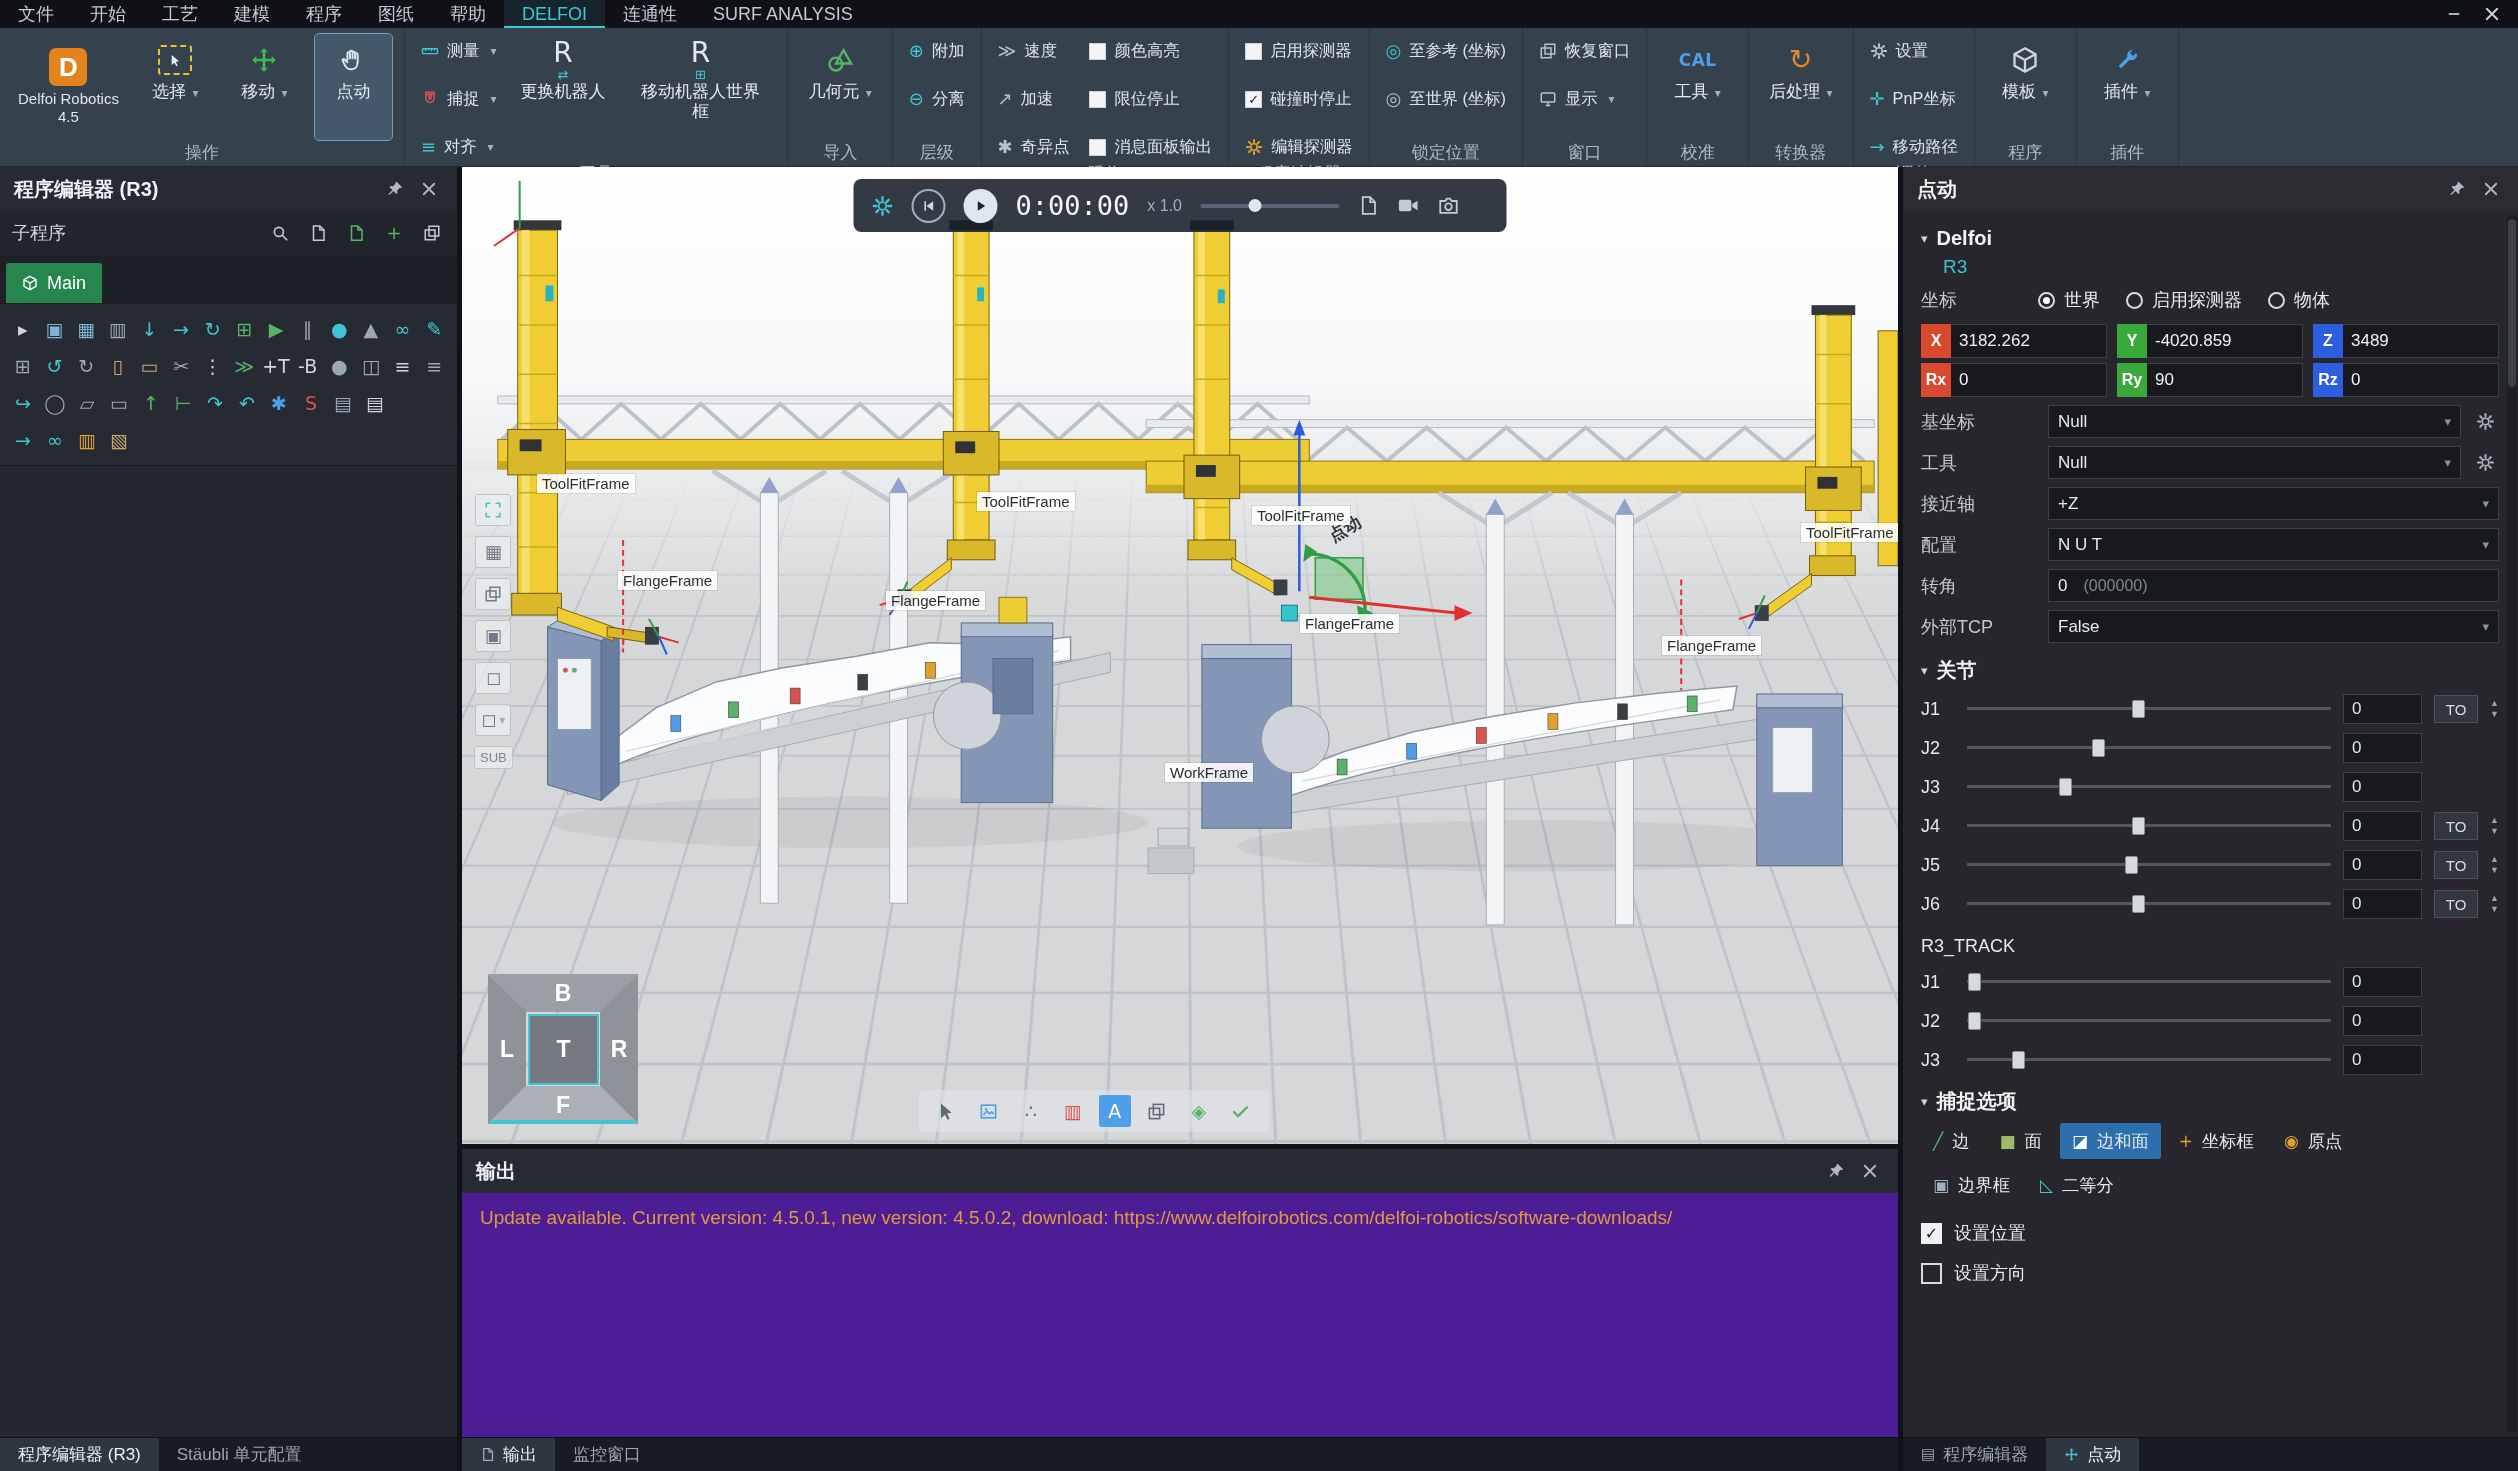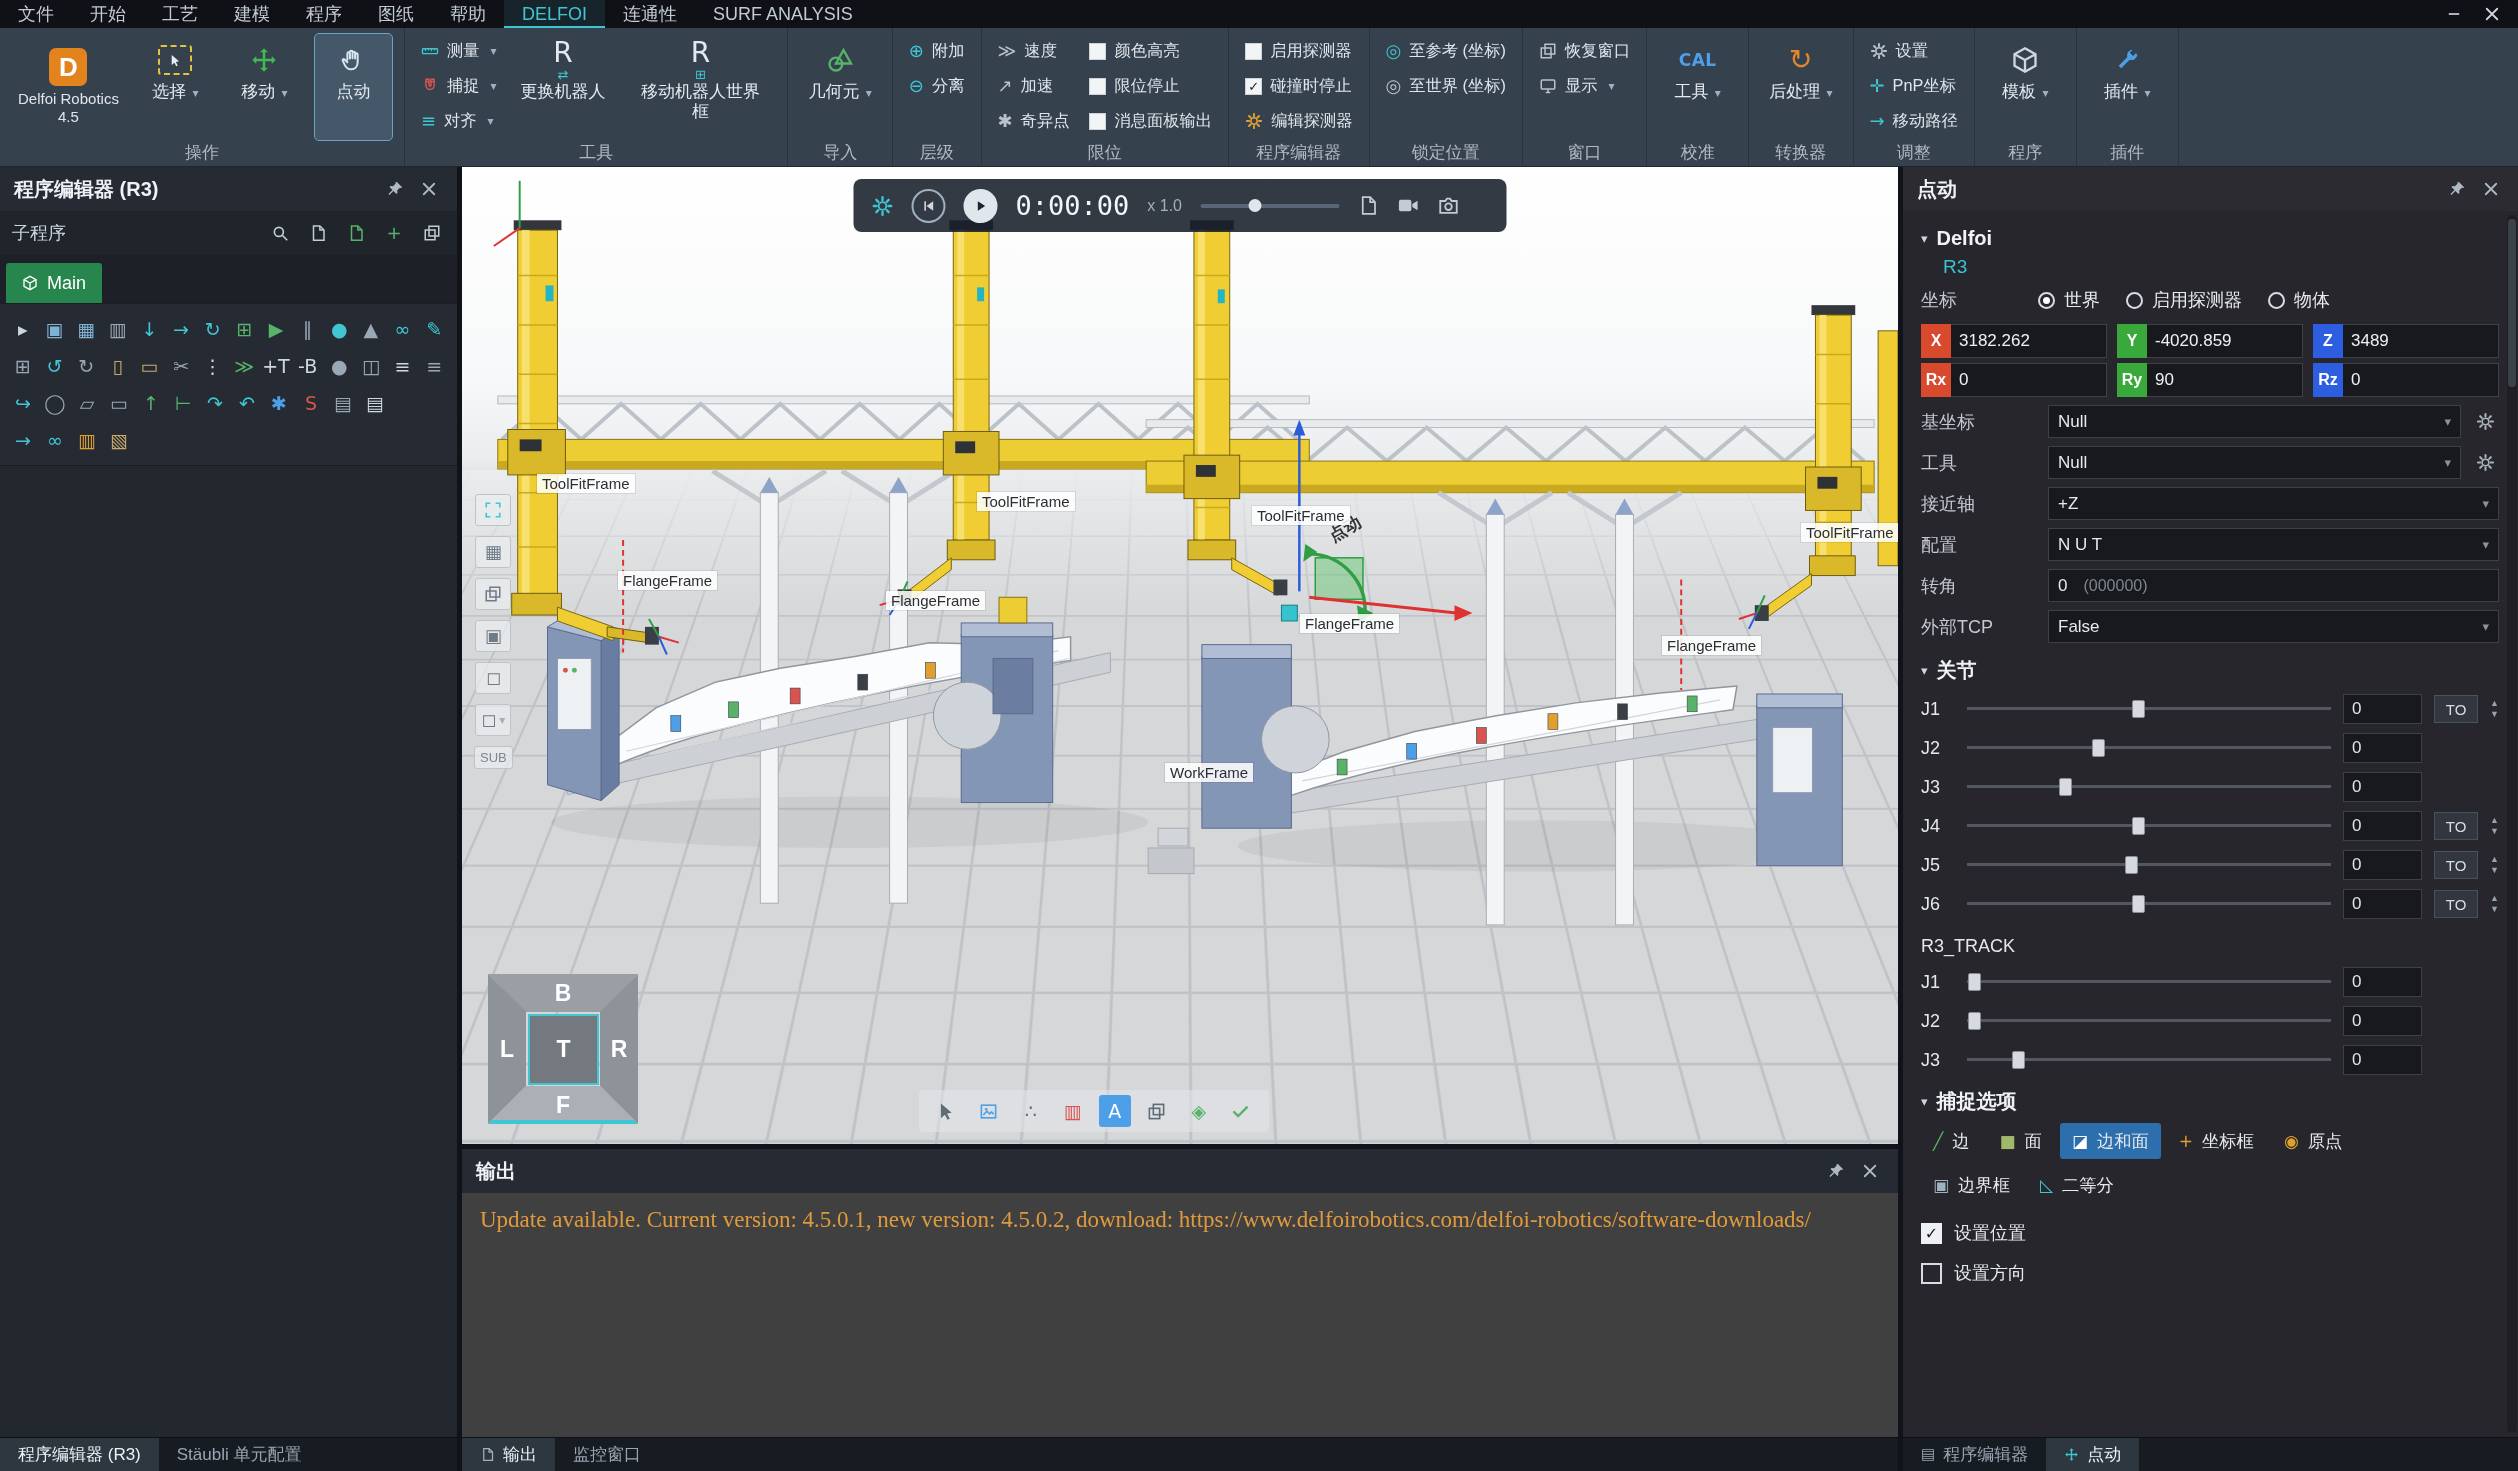--- a/index.html
+++ b/index.html
@@ -21,21 +21,21 @@
   .rgroup { display:flex; flex-direction:column; border-right:1px solid #2a323d; padding:6px 12px 2px; height:100%; }
   .rbody { flex:1; display:flex; gap:12px; align-items:stretch; }
   .rglabel { height:24px; text-align:center; font-size:17px; color:#aeb9c4; display:flex; align-items:center; justify-content:center; }
   .rlogo { display:flex; flex-direction:column; align-items:center; justify-content:center; padding:0 6px; }
   .dlogo { width:38px; height:38px; border-radius:7px; background:#e2831d; color:#fff; font-weight:bold; font-size:26px; display:flex; align-items:center; justify-content:center; }
   .rlogo-t { font-size:15px; color:#dfe5ea; text-align:center; line-height:1.2; margin-top:4px; }
   .rbig { min-width:77px; max-width:150px; display:flex; flex-direction:column; align-items:center; padding:4px 8px; border-radius:4px; }
   .rbig.active { background:#45586a; outline:1px solid #6fa3c4; }
   .rbig-ic { height:44px; display:flex; align-items:center; justify-content:center; }
   .rbig-lab { font-size:17px; text-align:center; line-height:1.15; color:#e3e9ee; }
-  .rcol { display:flex; flex-direction:column; gap:5px; padding-top:2px; justify-content:flex-start; }
+  .rcol { display:flex; flex-direction:column; gap:18px; padding-top:2px; justify-content:flex-start; }
   .rsmall { display:flex; align-items:center; gap:8px; font-size:16.3px; color:#dfe5eb; padding:2px 4px; border-radius:3px; white-space:nowrap; height:30px; }
   .caret { color:#9fb0c0; font-size:12px; margin-left:3px; }
   .rcheck { width:17px; height:17px; border:1.5px solid #ccd4da; background:#f2f4f6; display:inline-flex; align-items:center; justify-content:center; font-size:13px; color:#1d2126; flex:0 0 auto; }
   .ic-select { width:34px; height:30px; border:2px dashed #e6c23c; border-radius:3px; display:inline-flex; align-items:center; justify-content:center; }
   .glyph { font-family:"DejaVu Sans",sans-serif; line-height:1; display:inline-flex; flex-direction:column; align-items:center; }
   .glyph .sub { font-size:13px; line-height:1; margin-top:1px; }
   .glyph.cal { font-weight:bold; font-size:17px !important; letter-spacing:0.5px; }
   svg.svgic { width:22px; height:22px; display:inline-block; flex:0 0 auto; }
 
   
@@ -88,21 +88,21 @@
   #viewcube { position:absolute; left:26px; bottom:20px; width:150px; height:150px; z-index:3; }
   .vc-face { position:absolute; display:flex; align-items:center; justify-content:center; color:#fff; font-weight:bold; font-size:23px; background:#999fa5; }
   .vc-top { left:0; top:0; width:150px; height:38px; clip-path:polygon(0 0,100% 0,75% 100%,25% 100%); }
   .vc-bottom { left:0; bottom:0; width:150px; height:38px; background:#aab0b5; clip-path:polygon(25% 0,75% 0,100% 100%,0 100%); box-shadow:inset 0 -4px 0 #3fc6d2; }
   .vc-left { left:0; top:0; width:38px; height:150px; background:#8d9399; clip-path:polygon(0 0,100% 25%,100% 75%,0 100%); }
   .vc-right { right:0; top:0; width:38px; height:150px; background:#8d9399; clip-path:polygon(0 25%,100% 0,100% 100%,0 75%); }
   #vc-center { position:absolute; left:40px; top:40px; width:71px; height:71px; background:#73797e; border:2px solid #3fc6d2; display:flex; align-items:center; justify-content:center; color:#fff; font-weight:bold; font-size:23px; }
 
   
   #output-panel { height:293px; display:flex; flex-direction:column; border-top:5px solid #10131a; }
-  #output-body { flex:1; background:#404040; padding:14px 18px; font-size:23px; color:#e09a3e; overflow:hidden;font-family:Liberation Serif, serif; }
+  #output-body { flex:1; background:#4c1d95; padding:14px 18px; font-size:19px; color:#e09a3e; overflow:hidden; }
 
   
   #right-panel { width:616px; background:#26262c; display:flex; flex-direction:column; position:relative; }
   #right-panel .panel-head { background:#2b2b31; }
   #rp-body { flex:1; padding:2px 20px 6px 18px; overflow:hidden; }
   .sec { display:flex; align-items:center; gap:9px; font-size:20px; font-weight:bold; color:#f0f3f6; margin:14px 0 6px; }
   .sec .tri { font-size:13px; color:#cfd6dd; font-weight:normal; }
   #robot-name { font-size:19px; color:#39c3cf; margin:0 0 10px 22px; }
   #coord-row { display:flex; align-items:center; margin:8px 0 12px; }
   .flabel { width:117px; font-size:18px; color:#c3c9cf; flex:0 0 auto; }

